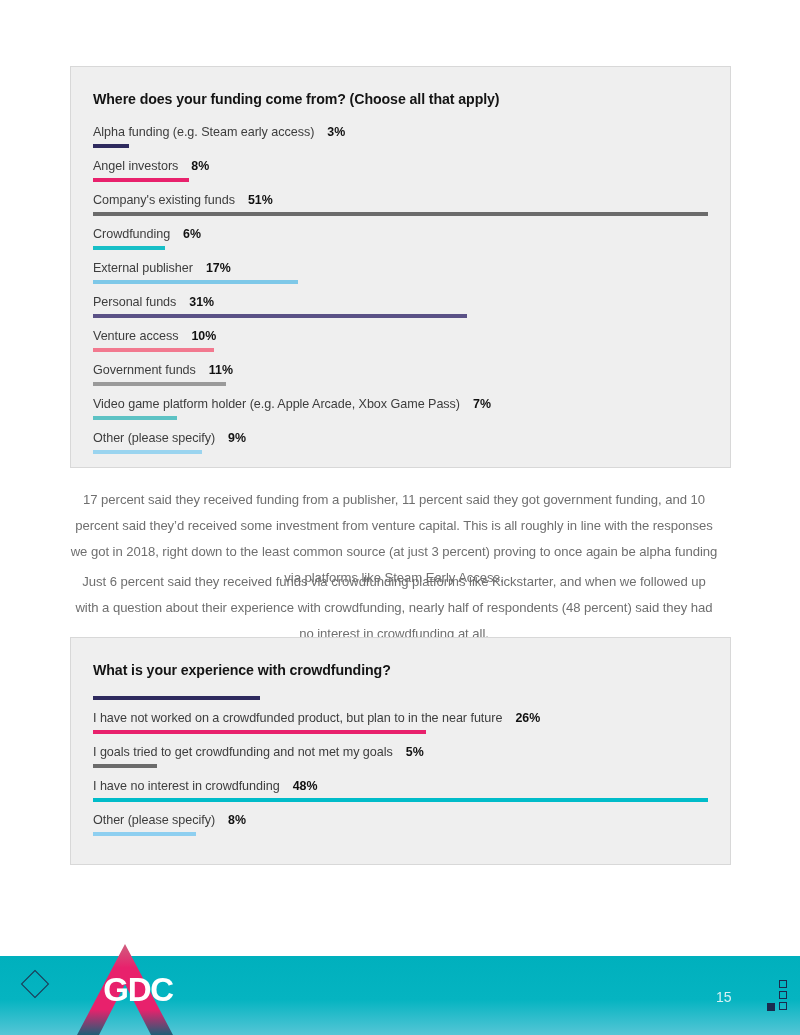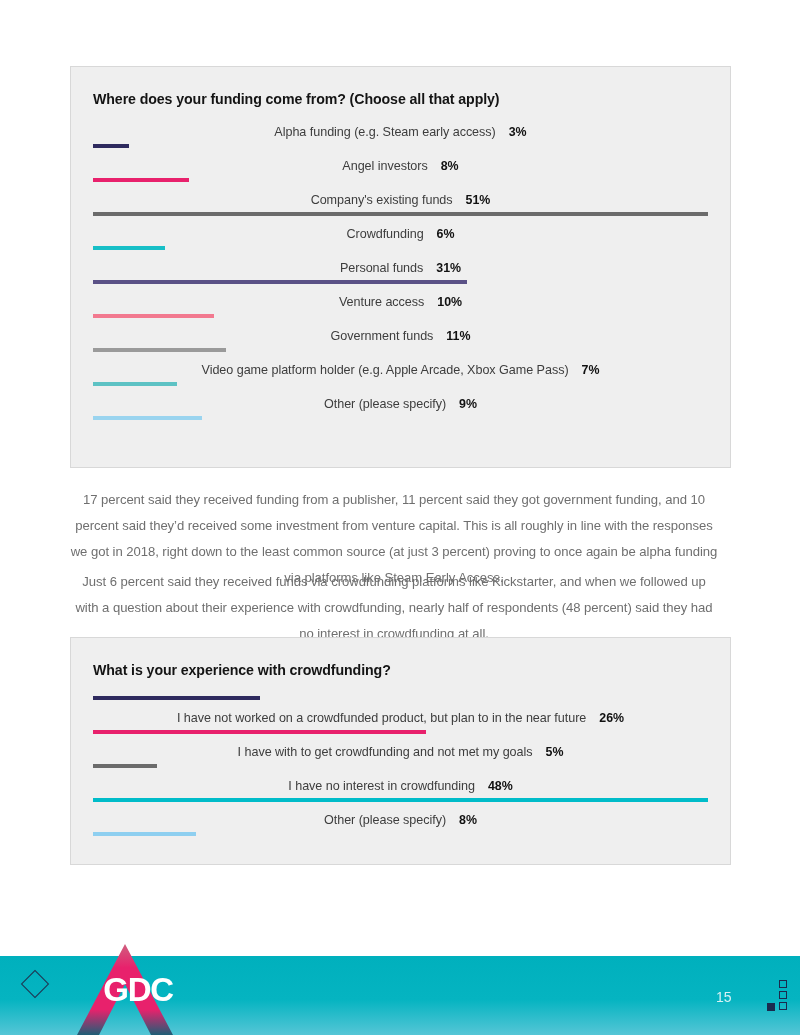--- a/index.html
+++ b/index.html
@@ -41,21 +41,20 @@
   .bar-rows { display: block; }
 
   .bar-row { margin-bottom: 11px; }
   .bar-row:last-child { margin-bottom: 0; }
 
   .bar-label-line {
     display: flex;
     align-items: baseline;
     white-space: nowrap;
     margin-bottom: 5px;
-    justify-content: center;
   }
 
   .bar-label {
     font-size: 12.6px;
     color: #3d3d3d;
     letter-spacing: -0.05px;
   }
 
   .bar-value {
     font-size: 12.4px;
@@ -209,20 +208,29 @@
           <div class="bar-label-line">
             <span class="bar-label">Crowdfunding</span>
             <span class="bar-value">6%</span>
           </div>
           <div class="bar-track">
             <div class="bar-fill" style="width: 72.3529px; background: rgb(23, 191, 199);"></div>
           </div>
         </div>
         <div class="bar-row">
           <div class="bar-label-line">
+            <span class="bar-label">External publisher</span>
+            <span class="bar-value">17%</span>
+          </div>
+          <div class="bar-track">
+            <div class="bar-fill" style="width: 205px; background: rgb(126, 200, 232);"></div>
+          </div>
+        </div>
+        <div class="bar-row">
+          <div class="bar-label-line">
             <span class="bar-label">Personal funds</span>
             <span class="bar-value">31%</span>
           </div>
           <div class="bar-track">
             <div class="bar-fill" style="width: 373.824px; background: rgb(90, 81, 134);"></div>
           </div>
         </div>
         <div class="bar-row">
           <div class="bar-label-line">
             <span class="bar-label">Venture access</span>
@@ -278,21 +286,21 @@
           <div class="bar-label-line">
             <span class="bar-label">I have not worked on a crowdfunded product, but plan to in the near future</span>
             <span class="bar-value">26%</span>
           </div>
           <div class="bar-track">
             <div class="bar-fill" style="width: 333.125px; background: rgb(232, 33, 108);"></div>
           </div>
         </div>
         <div class="bar-row">
           <div class="bar-label-line">
-            <span class="bar-label">I have with to get crowdfunding and not met my goals</span>
+            <span class="bar-label">I goals tried to get crowdfunding and not met my goals</span>
             <span class="bar-value">5%</span>
           </div>
           <div class="bar-track">
             <div class="bar-fill" style="width: 64.0625px; background: rgb(107, 107, 107);"></div>
           </div>
         </div>
         <div class="bar-row">
           <div class="bar-label-line">
             <span class="bar-label">I have no interest in crowdfunding</span>
             <span class="bar-value">48%</span>

